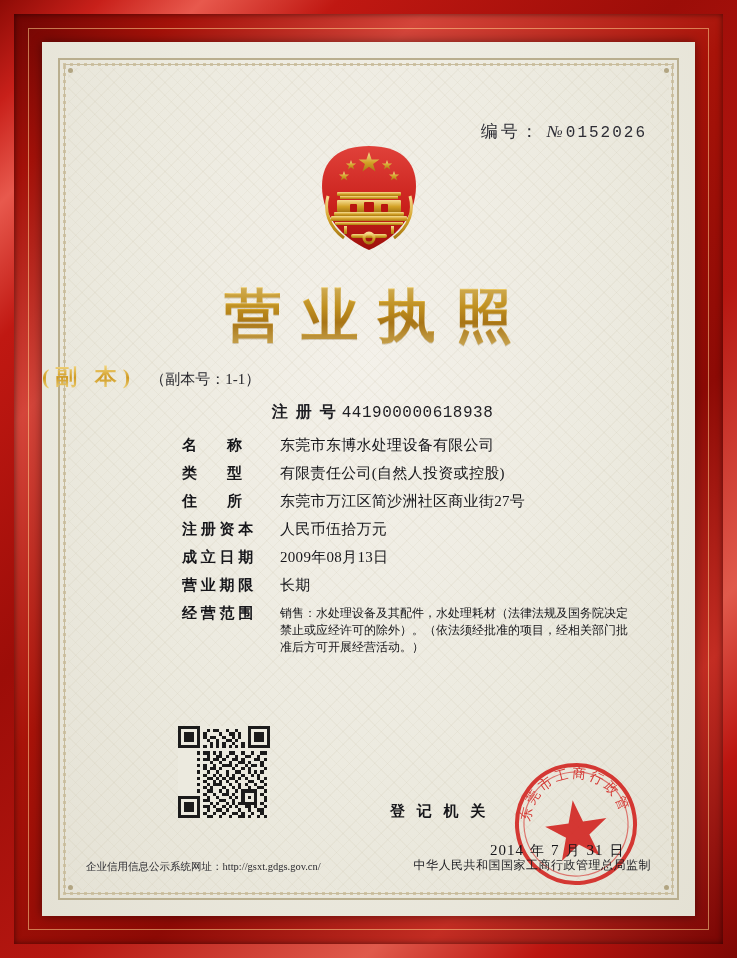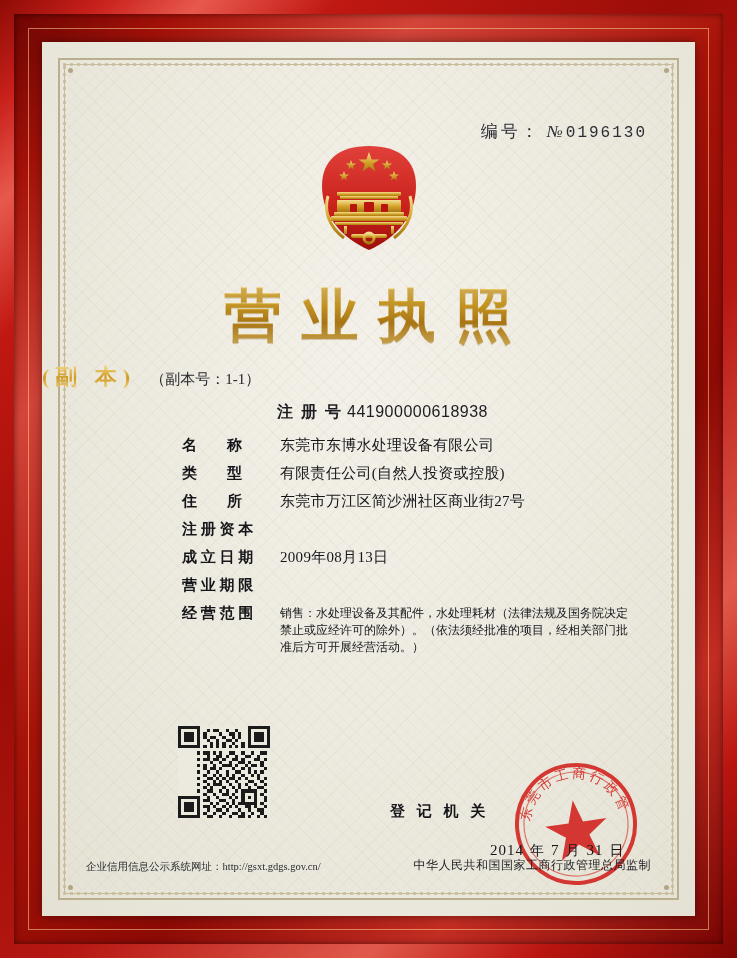--- a/index.html
+++ b/index.html
@@ -160,21 +160,21 @@
   
   .reg-no {
     position: absolute;
     left: 0; right: 0;
     top: 360px;
     text-align: center;
     font-size: 16px;
     color: #1d1d22;
   }
   .reg-no .lbl { letter-spacing: 2px; font-weight: bold; margin-left: 28px; }
-  .reg-no .val { font-family: Liberation Sans, sans-serif; letter-spacing: .5px; text-align: right; }
+  .reg-no .val { font-family: Liberation Mono, monospace; letter-spacing: .5px; text-align: right; }
 
   
   .fields {
     position: absolute;
     left: 140px;
     top: 392px;
     width: 450px;
   }
   .field-row {
     display: flex;
@@ -272,21 +272,21 @@
     <div class="paper-border-outer"></div>
     <div class="paper-border-pattern"></div>
     <div class="paper-border-inner"></div>
     <div class="corner-dot tl"></div>
     <div class="corner-dot tr"></div>
     <div class="corner-dot bl"></div>
     <div class="corner-dot br"></div>
     <div class="watermark"></div>
 
     <div class="serial">
-      <span class="no-label">编号：</span><span class="no-sign">№</span><span class="digits">0196130</span>
+      <span class="no-label">编号：</span><span class="no-sign">№</span><span class="digits">0152026</span>
     </div>
 
     <div class="emblem">
       <svg viewBox="0 0 130 118" width="130" height="118" aria-hidden="true">
         <defs>
           <linearGradient id="gRed" x1="0" y1="0" x2="0" y2="1">
             <stop offset="0%" stop-color="#e0413a"></stop>
             <stop offset="60%" stop-color="#c9201b"></stop>
             <stop offset="100%" stop-color="#9d100c"></stop>
           </linearGradient>
@@ -356,29 +356,31 @@
       </div>
 
       <div class="field-row">
         <div class="field-label">住　　所</div>
         <div class="field-value">东莞市万江区简沙洲社区商业街27号</div>
       </div>
 
 
       <div class="field-row">
         <div class="field-label">注 册 资 本</div>
+        <div class="field-value">人民币伍拾万元</div>
       </div>
 
       <div class="field-row">
         <div class="field-label">成 立 日 期</div>
         <div class="field-value">2009年08月13日</div>
       </div>
 
       <div class="field-row">
         <div class="field-label">营 业 期 限</div>
+        <div class="field-value">长期</div>
       </div>
 
       <div class="field-row scope">
         <div class="field-label">经 营 范 围</div>
         <div class="field-value">销售：水处理设备及其配件，水处理耗材（法律法规及国务院决定禁止或应经许可的除外）。（依法须经批准的项目，经相关部门批准后方可开展经营活动。）</div>
       </div>
 
     </div>
 
     <div class="qr">

